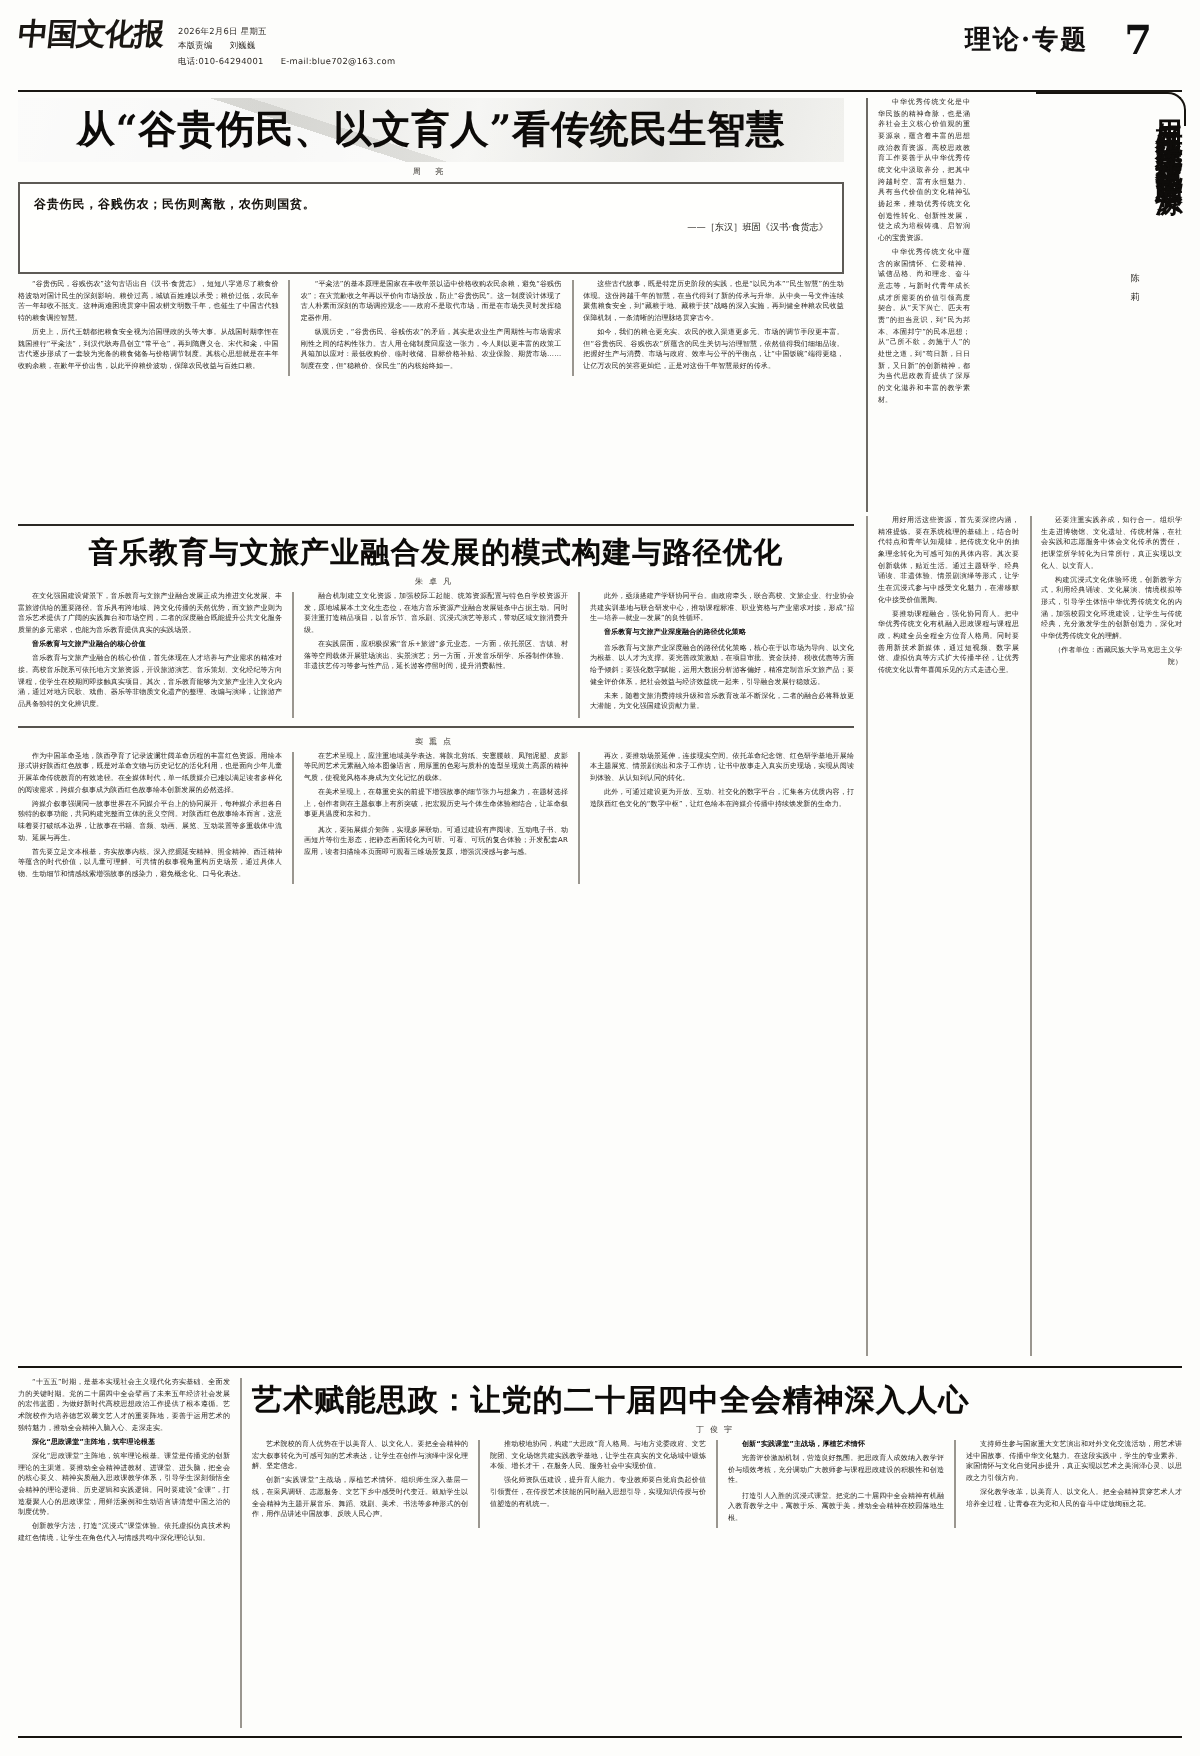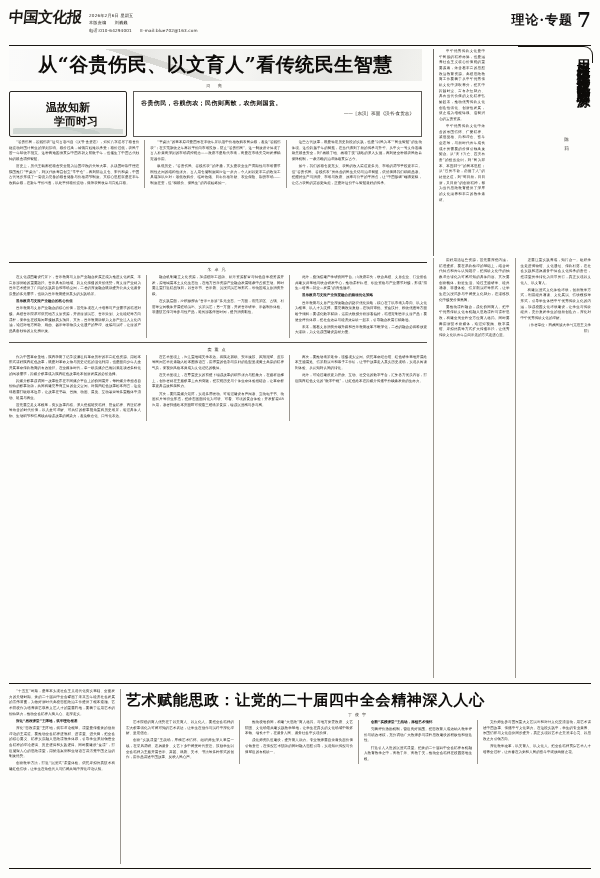--- a/index.html
+++ b/index.html
@@ -32,22 +32,22 @@
     white-space:nowrap;
   }
   .mast-meta{
     flex:1;padding-top:6px;padding-left:8px;
     font-size:4.2px;line-height:1.75;color:#2a2622;
     font-family:"DejaVu Sans","Liberation Sans",sans-serif;
   }
   .mast-meta div{letter-spacing:.15px;}
   .mast-meta .l2 span{margin-right:7px;}
   .mast-right{
-    position:absolute;right:0;top:4px;
-    display:flex;align-items:center;gap:4px;
+    position:absolute;right:15px;top:4px;
+    display:flex;align-items:center;gap:18px;
   }
   .mast-section{
     font-family:"DejaVu Serif","Liberation Serif",serif;
     font-weight:700;font-size:13px;letter-spacing:1px;color:#121010;
   }
   .mast-pageno{
     font-family:"DejaVu Serif","Liberation Serif",serif;
     font-weight:700;font-size:20px;color:#111;line-height:1;
   }
   .mast-rule{
@@ -227,26 +227,20 @@
 
   <div class="top-zone">
 
     <div class="top-main">
       <div class="head1-band">
         <div class="head1">从“谷贵伤民、以文育人”看传统民生智慧</div>
       </div>
       <div class="byline">周 亮</div>
 
       <div class="feature-row">
-        <div class="stamp">
-          <div class="stamp-inner">
-            <div class="stamp-l1">温故知新</div>
-            <div class="stamp-l2">学而时习</div>
-          </div>
-        </div>
         <div class="quotebox">
           <div class="quote-text">谷贵伤民，谷贱伤农；民伤则离散，农伤则国贫。</div>
           <div class="quote-src">——［东汉］班固《汉书·食货志》</div>
         </div>
       </div>
 
       <div class="a1-cols">
         <div class="c col-text">
           <p>“谷贵伤民，谷贱伤农”这句古语出自《汉书·食货志》，短短八字道尽了粮食价格波动对国计民生的深刻影响。粮价过高，城镇百姓难以承受；粮价过低，农民辛苦一年却收不抵支。这种两难困境贯穿中国农耕文明数千年，也催生了中国古代独特的粮食调控智慧。</p>
           <p>历史上，历代王朝都把粮食安全视为治国理政的头等大事。从战国时期李悝在魏国推行“平籴法”，到汉代耿寿昌创立“常平仓”，再到隋唐义仓、宋代和籴，中国古代逐步形成了一套较为完备的粮食储备与价格调节制度。其核心思想就是在丰年收购余粮，在歉年平价出售，以此平抑粮价波动，保障农民收益与百姓口粮。</p>
@@ -276,20 +270,21 @@
       </div>
     </div>
   </div>
 
   <div class="mid-zone">
 
     <div class="mid-left">
 
       <div class="hr-med"></div>
       <div>
+        <div class="head2">音乐教育与文旅产业融合发展的模式构建与路径优化</div>
         <div class="byline">朱卓凡</div>
         <div class="a-cols">
           <div class="c col-text">
             <p>在文化强国建设背景下，音乐教育与文旅产业融合发展正成为推进文化发展、丰富旅游供给的重要路径。音乐具有跨地域、跨文化传播的天然优势，而文旅产业则为音乐艺术提供了广阔的实践舞台和市场空间，二者的深度融合既能提升公共文化服务质量的多元需求，也能为音乐教育提供真实的实践场景。</p>
             <p class="sub">音乐教育与文旅产业融合的核心价值</p>
             <p>音乐教育与文旅产业融合的核心价值，首先体现在人才培养与产业需求的精准对接。高校音乐院系可依托地方文旅资源，开设旅游演艺、音乐策划、文化经纪等方向课程，使学生在校期间即接触真实项目。其次，音乐教育能够为文旅产业注入文化内涵，通过对地方民歌、戏曲、器乐等非物质文化遗产的整理、改编与演绎，让旅游产品具备独特的文化辨识度。</p>
           </div>
           <div class="c col-text">
             <p>融合机制建立文化资源，加强校际工起能、统筹资源配置与特色自学校资源开发，原地城展本土文化生态位，在地方音乐资源产业融合发展链条中占据主动。同时要注重打造精品项目，以音乐节、音乐剧、沉浸式演艺等形式，带动区域文旅消费升级。</p>
             <p>在实践层面，应积极探索“音乐+旅游”多元业态。一方面，依托景区、古镇、村落等空间载体开展驻场演出、实景演艺；另一方面，开发音乐研学、乐器制作体验、非遗技艺传习等参与性产品，延长游客停留时间，提升消费黏性。</p>

